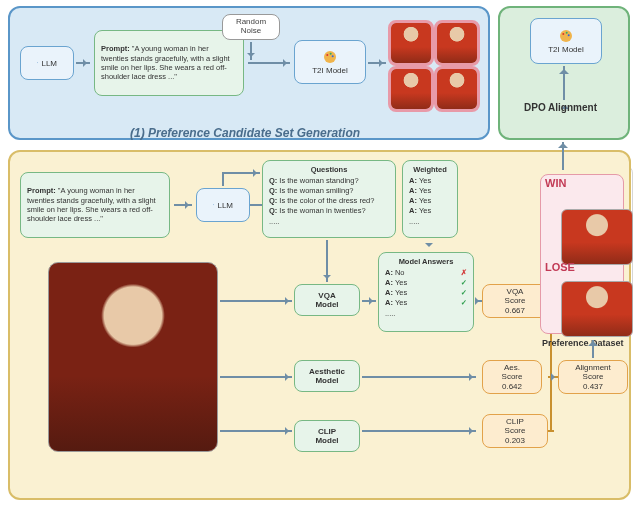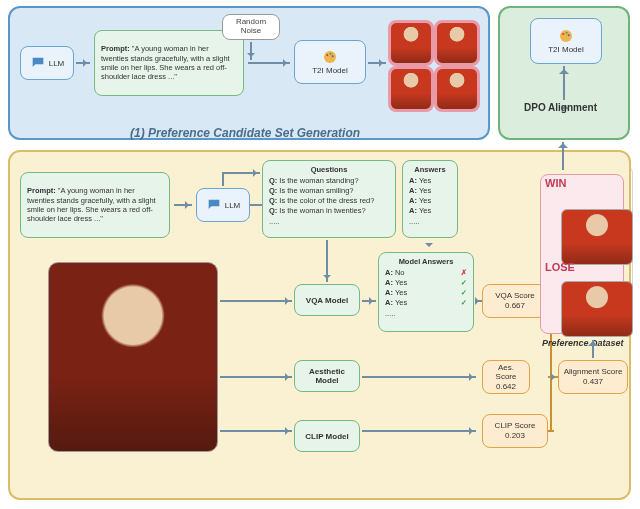--- a/index.html
+++ b/index.html
@@ -46,21 +46,21 @@
   #cap1 { left: 120px; top: 118px; color:#4a6d8c; }
   .box {
     position: absolute;
     border-radius: 8px;
     border: 1.5px solid;
     background: #fff;
     display: flex;
     align-items: center;
     justify-content: center;
     text-align: center;
-    padding: 2px 4px;
+    padding: 2px 16px;
   }
   .llm { border-color:#6aa4d0; background:#eaf3fb; }
   .promptbox { border-color:#77b884; background:#e7f4ea; font-size:7.5px; text-align:left; padding:4px 6px; line-height:1.25;}
   .greenbox { border-color:#77b884; background:#e7f4ea; }
   .orangebox { border-color:#e2a24a; background:#fdeccf; }
   .plainbox { border-color:#999; background:#fff; color:#444;}
   .img-thumb {
     position:absolute;
     border-radius:6px;
     background: radial-gradient(circle at 50% 28%, #e8c9a8 0 20%, #c8381f 22% 100%);
@@ -85,21 +85,21 @@
   }
   .arrow::after{
     content:""; position:absolute; right:-1px; top:-3px;
     border:4px solid transparent; border-left-color:#6f8ea6;
   }
   .arrow.v { width:2px; height:auto;}
   .arrow.v::after{
     right:-3px; top:auto; bottom:-1px;
     border:4px solid transparent; border-top-color:#6f8ea6;
   }
-  .label { position:absolute; font-weight:600;font-style:italic; }
+  .label { position:absolute; font-weight:600; }
   .qline, .aline { display:flex; gap:2px; line-height:1.35;}
   .qline b, .aline b { font-weight:700;}
   .check { color:#2e9e4d; font-weight:900;}
   .cross { color:#d23b3b; font-weight:900;}
   svg.icon { width:16px; height:16px; }
   .mini-title{font-weight:700; display:block; text-align:center; margin-bottom:2px;}
   .bigimg{
     position:absolute;
     border-radius:10px;
     background: radial-gradient(circle at 50% 28%, #e8c9a8 0 18%, #7a2214 20% 100%);
@@ -218,21 +218,21 @@
     <div class="qline">
         <b>Q:</b>
         <span>Is the woman in twenties?</span>
       </div>
     <div class="qline">
         <span>.....</span>
       </div>
   </div>
 
   <div class="box greenbox" style="left:392px; top:8px; width:56px; height:78px; display:block; text-align:left; padding:4px 6px; font-size:7.5px;">
-    <span class="mini-title">Answers</span>
+    <span class="mini-title">Weighted</span>
     <div class="aline">
         <b>A:</b>
         <span>Yes</span>
       </div>
     <div class="aline">
         <b>A:</b>
         <span>Yes</span>
       </div>
     <div class="aline">
         <b>A:</b>
@@ -300,21 +300,21 @@
   <div class="arrow" style="left:210px; top:278px; width:72px;"></div>
   <div class="arrow" style="left:352px; top:278px; width:114px;"></div>
 
   <div class="arrow" style="left:466px; top:148px; width:6px;"></div>
 
   <div class="box orangebox" style="left:472px; top:132px; width:66px; height:34px; flex-direction:column; line-height:1.2;">
     <span>VQA Score</span>
     <span>0.667</span>
   </div>
 
-  <div class="box orangebox" style="left:472px; top:208px; width:48px; height:34px; flex-direction:column; line-height:1.2;">
+  <div class="box orangebox" style="left:472px; top:208px; width:60px; height:34px; flex-direction:column; line-height:1.2;">
     <span>Aes. Score</span>
     <span>0.642</span>
   </div>
 
   <div class="box orangebox" style="left:472px; top:262px; width:66px; height:34px; flex-direction:column; line-height:1.2;">
     <span>CLIP Score</span>
     <span>0.203</span>
   </div>
 
   <div class="box orangebox" style="left:548px; top:208px; width:70px; height:34px; flex-direction:column; line-height:1.2;">

